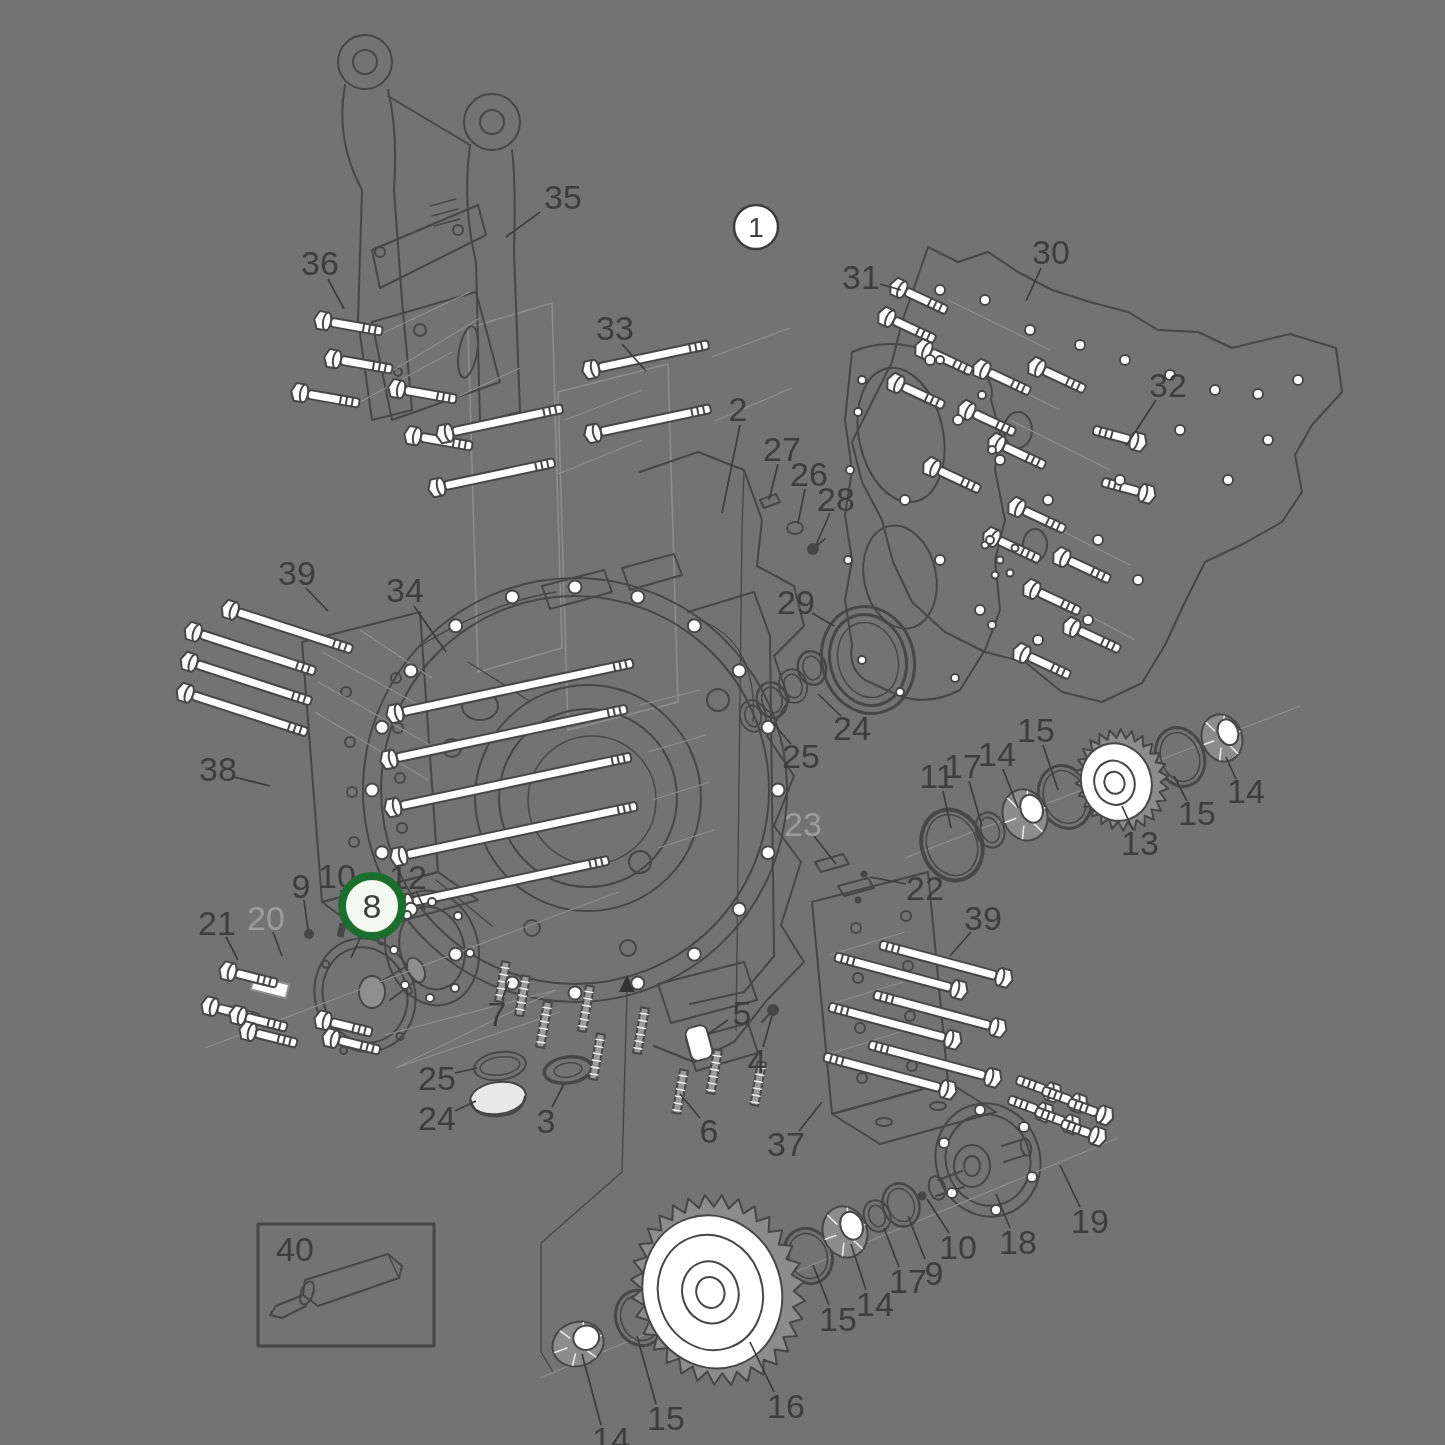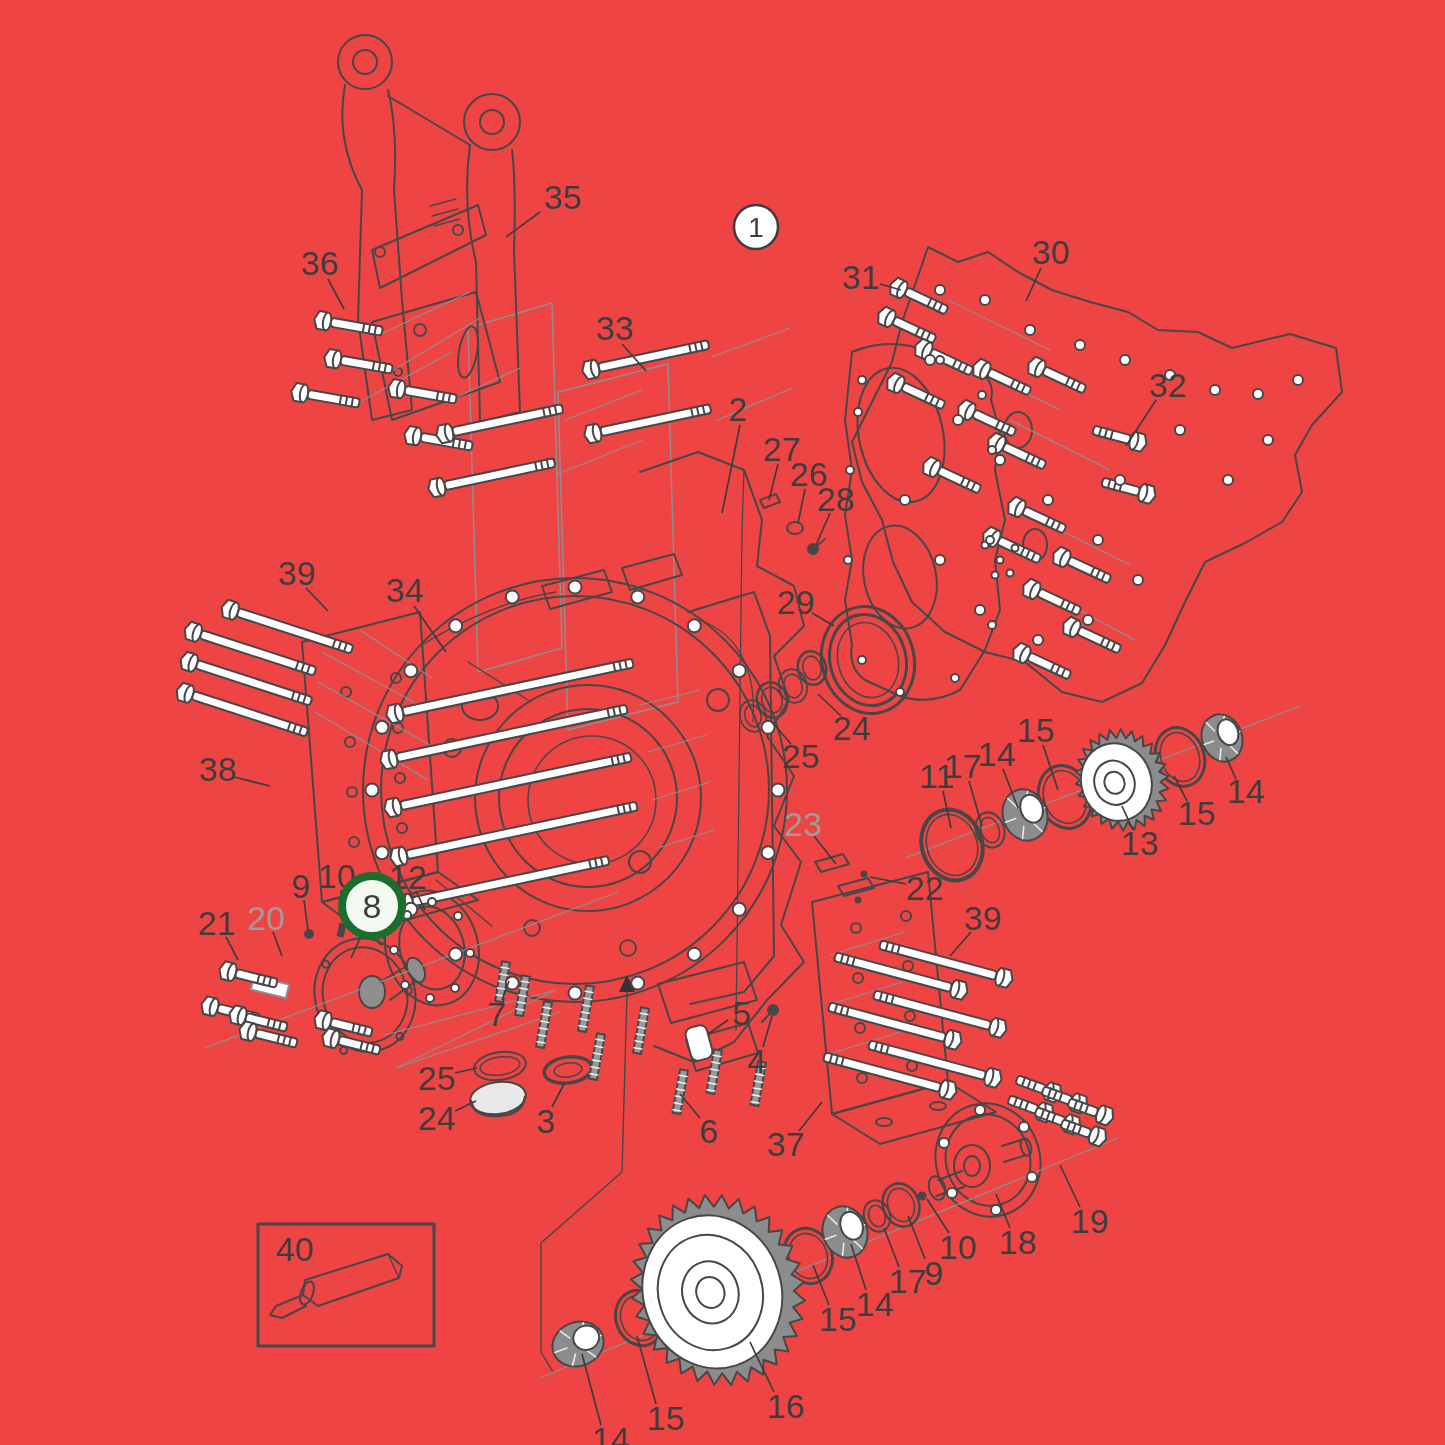--- a/index.html
+++ b/index.html
@@ -1,16 +1,16 @@
 <!DOCTYPE html>
 <html><head>
 <meta charset="utf-8">
 <style>
   html,body{margin:0;padding:0;background:#ffffff;}
-  .stage{position:relative;width:1445px;height:1445px;background:#ef4444;overflow:hidden;}
+  .stage{position:relative;width:1445px;height:1445px;background:#737373;overflow:hidden;}
   svg{position:absolute;left:0;top:0;width:100%;height:100%;}
   svg text{font-family:"Liberation Sans","DejaVu Sans",sans-serif;}
 </style>
 </head>
 <body>
 
 <div class="stage">
 <svg id="diagram" viewBox="0 0 1445 1445">
 
   <g id="art" fill="none" stroke="#474747" stroke-width="2" stroke-linejoin="round" stroke-linecap="round">

